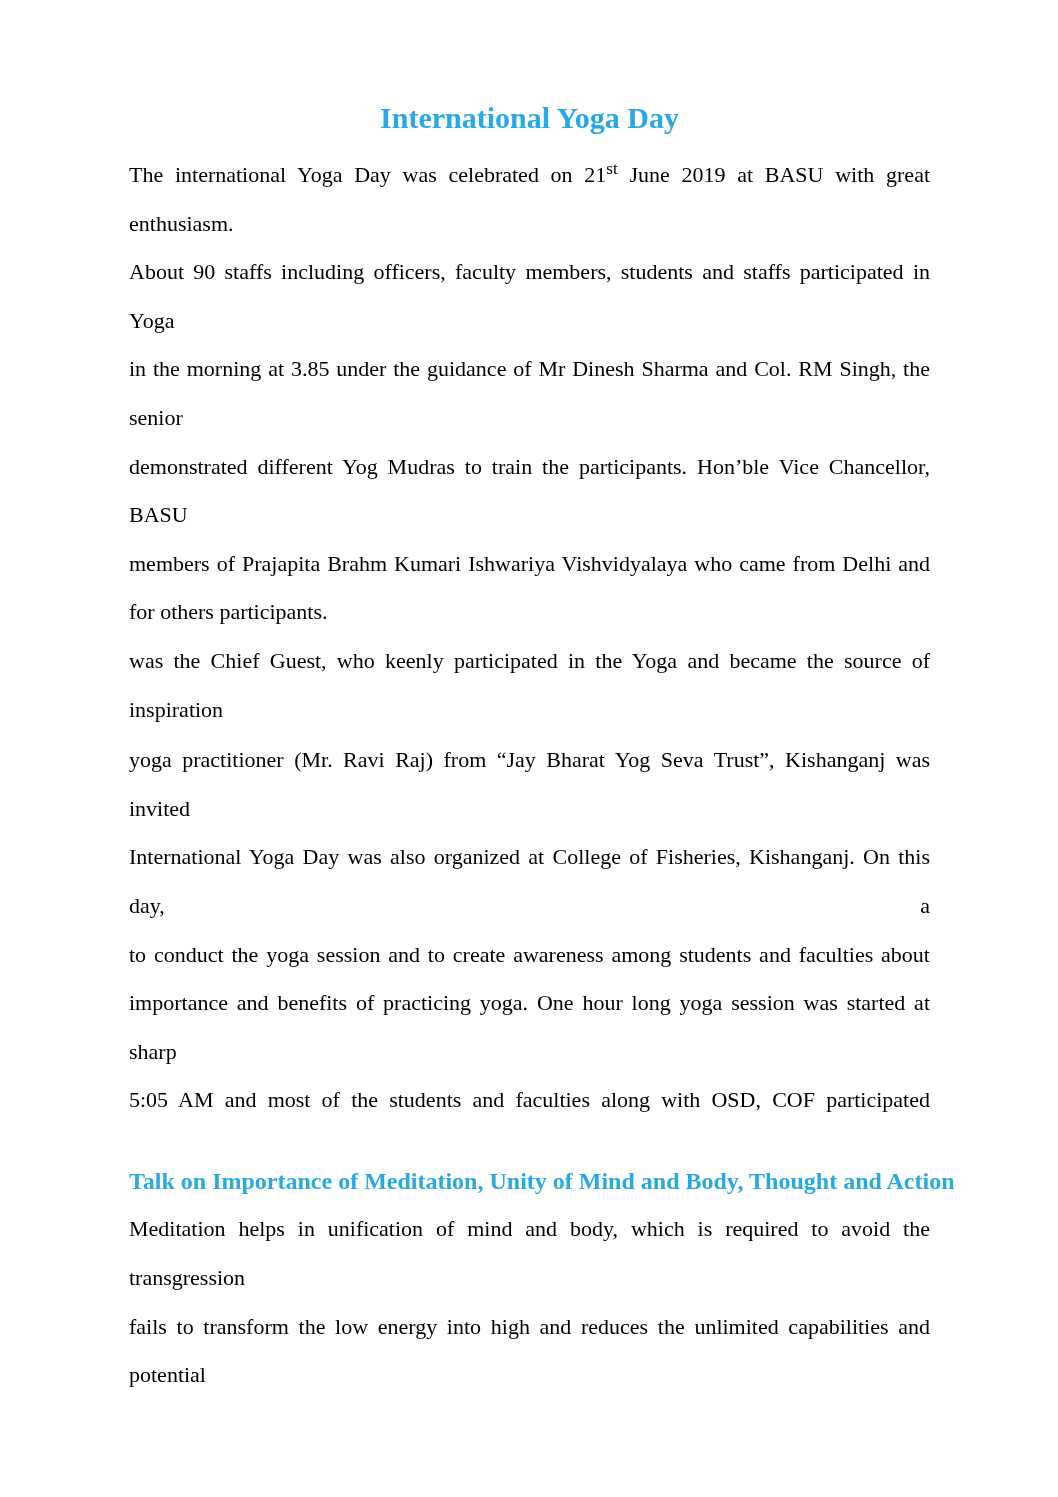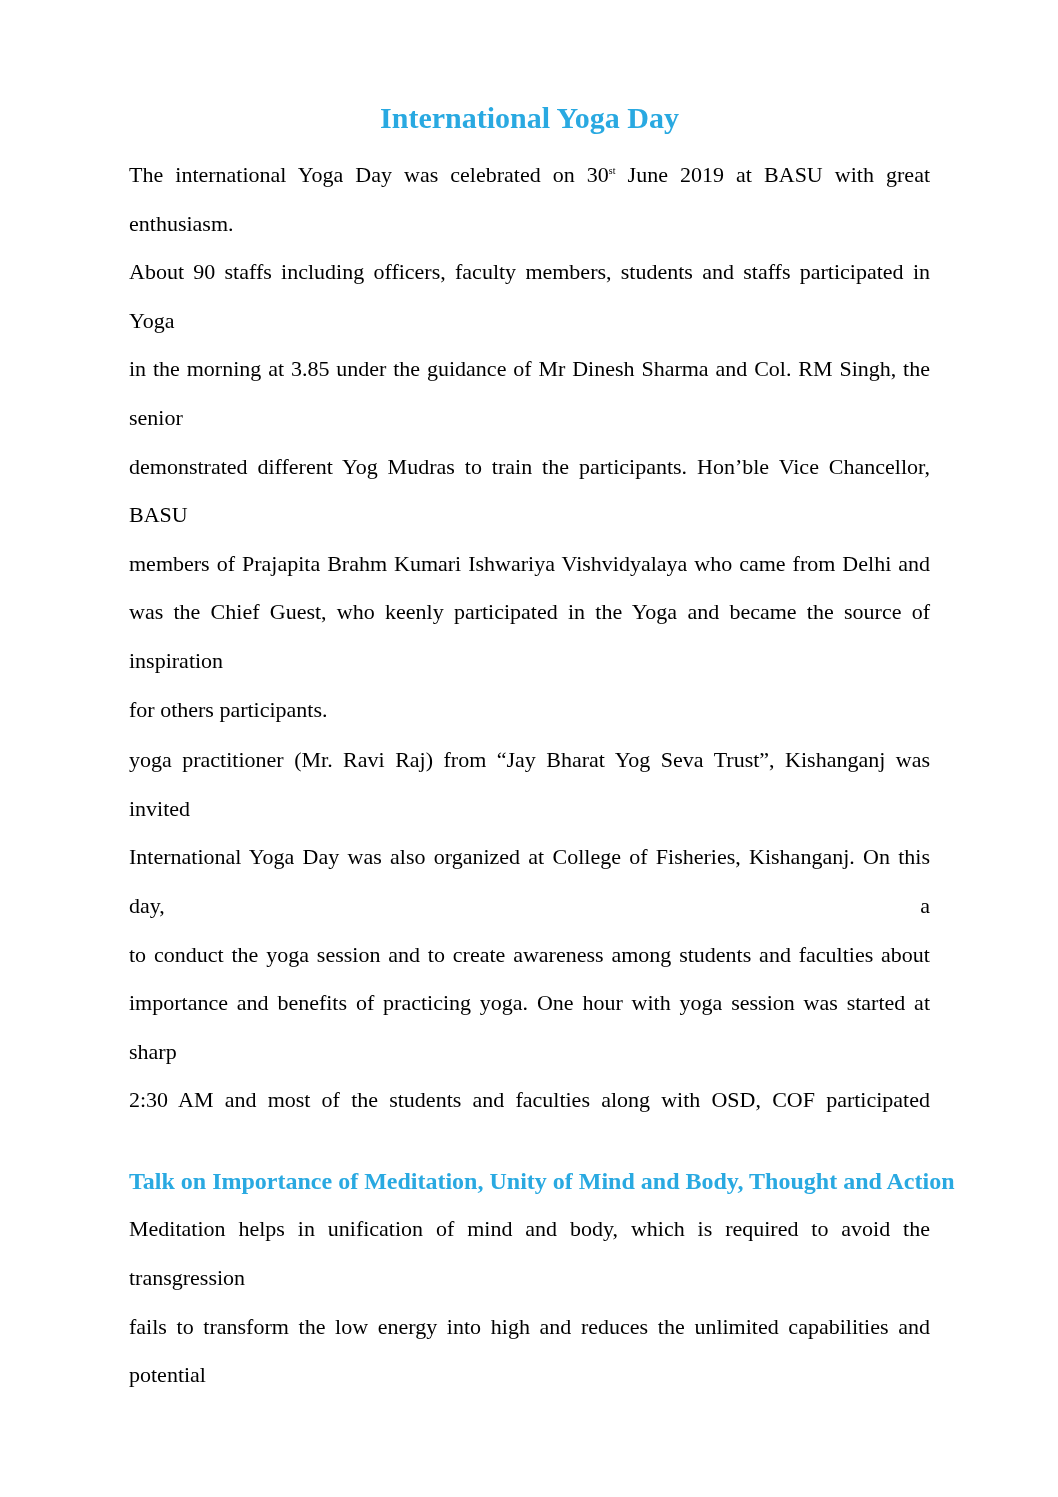--- a/index.html
+++ b/index.html
@@ -40,48 +40,48 @@
     font-size: 22px;
     line-height: 48.6px;
     text-align: justify;
     text-align-last: justify;
   }
   .line.plain {
     text-align: left;
     text-align-last: auto;
   }
   sup.ordinal {
-    font-size: 10px;
+    font-size: 17px;
     line-height: 0;
     vertical-align: super;
   }
 </style>
 </head>
 <body>
 
 <div class="page">
 
   <h1 class="doc-title">International Yoga Day</h1>
 
   <section class="para para-1">
-    <div class="line"><span>The international Yoga Day was celebrated on 30</span><sup class="ordinal">st</sup><span> June 2019 at BASU with great enthusiasm.</span></div>
+    <div class="line"><span>The international Yoga Day was celebrated on 21</span><sup class="ordinal">st</sup><span> June 2019 at BASU with great enthusiasm.</span></div>
     <div class="line">About 90 staffs including officers, faculty members, students and staffs participated in Yoga</div>
     <div class="line">in the morning at 3.85 under the guidance of Mr Dinesh Sharma and Col. RM Singh, the senior</div>
     <div class="line">demonstrated different Yog Mudras to train the participants. Hon’ble Vice Chancellor, BASU</div>
     <div class="line">members of Prajapita Brahm Kumari Ishwariya Vishvidyalaya who came from Delhi and</div>
+    <div class="line plain">for others participants.</div>
     <div class="line">was the Chief Guest, who keenly participated in the Yoga and became the source of inspiration</div>
-    <div class="line plain">for others participants.</div>
   </section>
 
   <section class="para para-2">
     <div class="line">yoga practitioner (Mr. Ravi Raj) from “Jay Bharat Yog Seva Trust”, Kishanganj was invited</div>
     <div class="line">International Yoga Day was also organized at College of Fisheries, Kishanganj. On this day, a</div>
     <div class="line">to conduct the yoga session and to create awareness among students and faculties about</div>
-    <div class="line">importance and benefits of practicing yoga. One hour with yoga session was started at sharp</div>
-    <div class="line">2:30 AM and most of the students and faculties along with OSD, COF participated</div>
+    <div class="line">importance and benefits of practicing yoga. One hour long yoga session was started at sharp</div>
+    <div class="line">5:05 AM and most of the students and faculties along with OSD, COF participated</div>
   </section>
 
   <h2 class="section-heading">Talk on Importance of Meditation, Unity of Mind and Body, Thought and Action</h2>
 
   <section class="para para-3">
     <div class="line">Meditation helps in unification of mind and body, which is required to avoid the transgression</div>
     <div class="line">fails to transform the low energy into high and reduces the unlimited capabilities and potential</div>
 
   </section>
 

